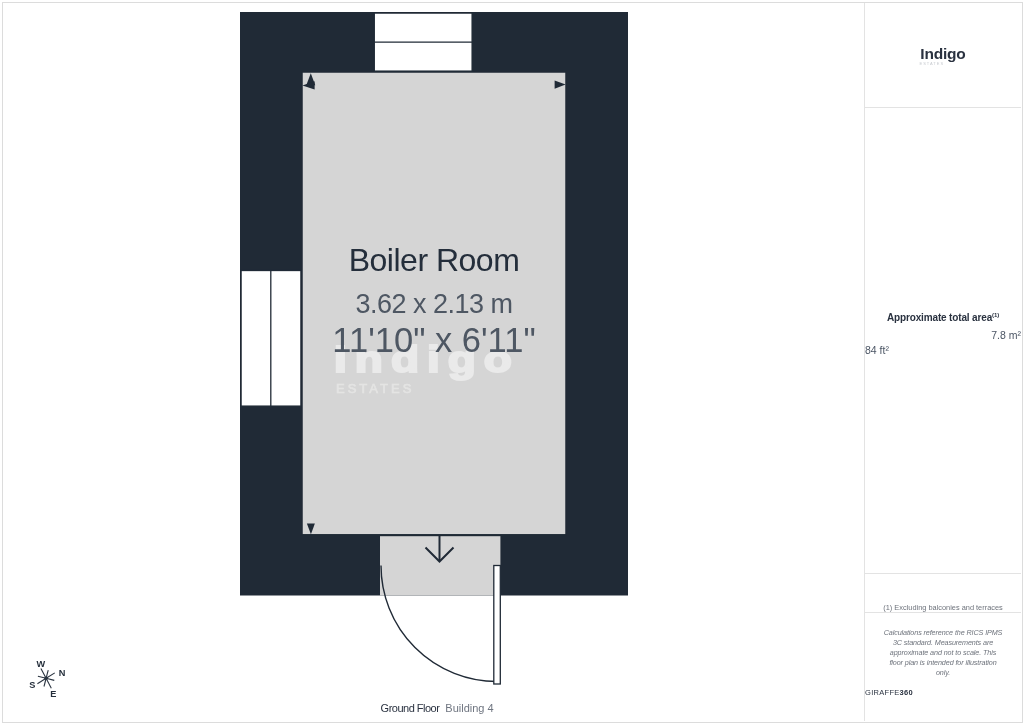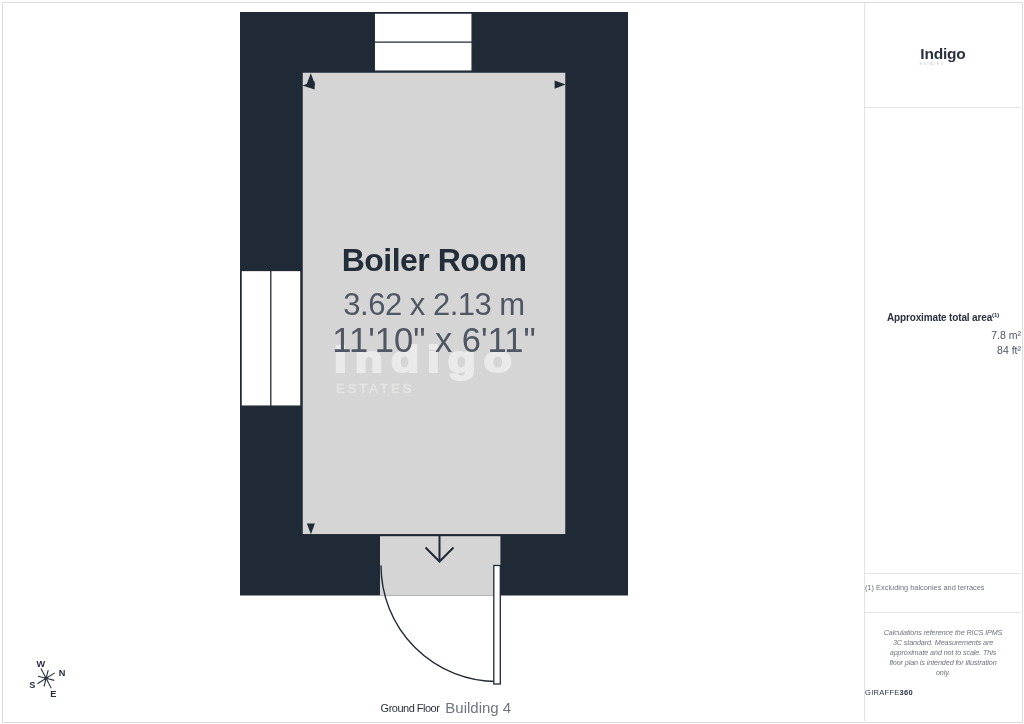--- a/index.html
+++ b/index.html
@@ -60,45 +60,45 @@
   <text x="40.8" y="666.6" font-size="9.2" font-weight="bold" fill="#242e3b" text-anchor="middle">W</text>
   <text x="62.1" y="675.8" font-size="9.2" font-weight="bold" fill="#242e3b" text-anchor="middle">N</text>
   <text x="32.2" y="688.0" font-size="9.2" font-weight="bold" fill="#242e3b" text-anchor="middle">S</text>
   <text x="53.3" y="696.9" font-size="9.2" font-weight="bold" fill="#242e3b" text-anchor="middle">E</text>
 </svg>
 
 <div class="abs" style="left:334px;top:341px;font-size:46px;font-weight:bold;letter-spacing:8px;line-height:46px;color:#eaeaea;-webkit-text-stroke:2.5px #eaeaea;transform:scaleY(0.8);transform-origin:0 0;">Indigo</div>
 
 <div class="abs" style="left:336px;top:381.5px;font-size:13px;letter-spacing:3px;line-height:13px;color:#e4e4e3;-webkit-text-stroke:0.6px #e4e4e3;">ESTATES</div>
 
-<div class="abs" style="left:302px;top:243.5px;width:264px;text-align:center;font-size:32px;font-weight:bold;letter-spacing:-0.5px;line-height:32px;color:#242e3b;">Boiler Room</div>
+<div class="abs" style="left:302px;top:243.5px;width:264px;text-align:center;font-size:32px;font-weight:normal;letter-spacing:-0.5px;line-height:32px;color:#242e3b;">Boiler Room</div>
 
-<div class="abs" style="left:302px;top:287.5px;width:264px;text-align:center;font-size:31px;letter-spacing:-0.5px;line-height:33px;color:#4e5763;">3.62 x 2.13 m</div>
+<div class="abs" style="left:302px;top:287.5px;width:264px;text-align:center;font-size:27px;letter-spacing:-0.5px;line-height:33px;color:#4e5763;">3.62 x 2.13 m</div>
 
 <div class="abs" style="left:302px;top:322.5px;width:264px;text-align:center;font-size:34.5px;line-height:34.5px;color:#4e5763;">11'10" x 6'11"</div>
 
 <div class="abs" style="left:380.6px;top:702.5px;font-size:11px;font-weight:normal;letter-spacing:-0.5px;line-height:10px;color:#2a3240;">Ground Floor</div>
 
-<div class="abs" style="left:445.3px;top:702.8px;font-size:15px;line-height:10px;color:#6f7580;">Building 4</div>
+<div class="abs" style="left:445.3px;top:702.8px;font-size:11px;line-height:10px;color:#6f7580;">Building 4</div>
 
 <div class="abs" style="left:864px;top:3px;height:718px;border-left:1px solid #e3e3e3;"></div>
 
 <div class="abs" style="left:865px;top:107px;width:156px;border-top:1px solid #e3e3e3;"></div>
 
 <div class="abs" style="left:865px;top:46px;width:156px;text-align:center;font-size:15.5px;font-weight:bold;letter-spacing:-0.2px;line-height:15px;color:#2a3240;">Indigo</div>
 
 <div class="abs" style="left:919.5px;top:61.5px;font-size:4px;letter-spacing:1px;line-height:4px;color:#c8cbd0;">ESTATES</div>
 
 <div class="abs" style="left:865px;top:310.2px;width:156px;text-align:center;font-size:10px;font-weight:bold;letter-spacing:-0.15px;line-height:11px;color:#2a3240;">Approximate total area<span style="font-size:6px;vertical-align:4px;">(1)</span></div>
 
 <div class="abs" style="left:865px;top:330px;width:156px;text-align:right;font-size:10.5px;line-height:11px;color:#4b5564;">7.8 m²</div>
 
-<div class="abs" style="left:865px;top:344.5px;width:156px;text-align:right;font-size:10.5px;line-height:11px;color:#4b5564;">84 ft²</div>
+<div class="abs" style="left:865px;top:344.5px;width:156px;text-align:left;font-size:10.5px;line-height:11px;color:#4b5564;">84 ft²</div>
 
 <div class="abs" style="left:865px;top:572.5px;width:156px;border-top:1px solid #e3e3e3;"></div>
 
-<div class="abs" style="left:865px;top:584px;width:156px;font-size:7.4px;line-height:8px;color:#6e737c;">(1) Excluding balconies and terraces</div>
+<div class="abs" style="left:865px;top:604px;width:156px;text-align:center;font-size:7.4px;line-height:8px;color:#6e737c;">(1) Excluding balconies and terraces</div>
 
 <div class="abs" style="left:865px;top:611.5px;width:156px;border-top:1px solid #e3e3e3;"></div>
 
 <div class="abs" style="left:865px;top:627.5px;width:156px;text-align:center;font-size:7.2px;letter-spacing:-0.1px;line-height:10.2px;color:#6e737c;font-style:italic;">Calculations reference the RICS IPMS<br>3C standard. Measurements are<br>approximate and not to scale. This<br>floor plan is intended for illustration<br>only.</div>
 
 <div class="abs" style="left:865px;top:689px;width:156px;font-size:7.5px;letter-spacing:0.3px;line-height:8px;color:#2a3240;">GIRAFFE<span style="font-weight:bold;">360</span></div>
 
 </body></html>

